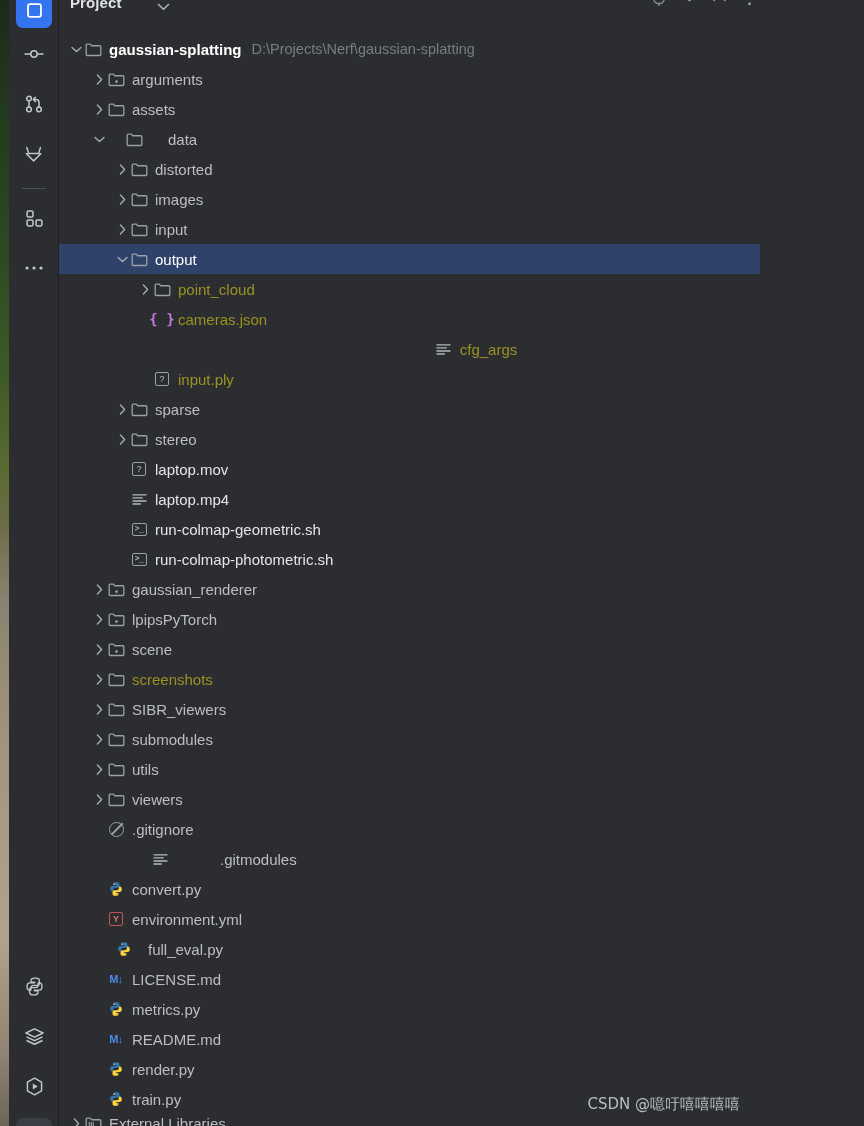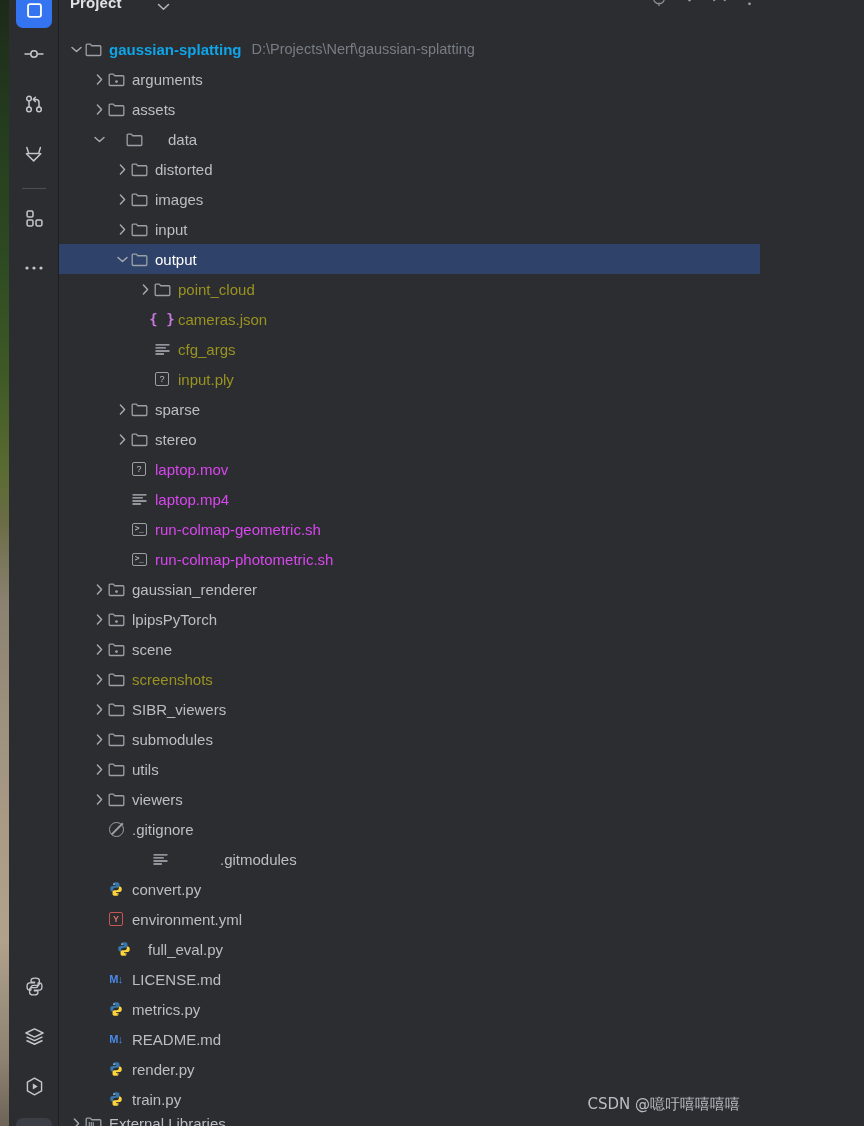--- a/index.html
+++ b/index.html
@@ -91,29 +91,29 @@
     display: flex; align-items: center; justify-content: center;
     color: #a7abb2;
   }
   .arrow.empty { visibility: hidden; }
   .icon {
     width: 18px; height: 18px; flex: 0 0 18px;
     display: flex; align-items: center; justify-content: center;
     margin-right: 7px;
   }
   .label { line-height: 1; }
-  .label.bold { font-weight: bold; color: #0ea5e9; }
+  .label.bold { font-weight: bold; color: #ffffff; }
   .path-hint {
     margin-left: 10px; color: #787d85; font-size: 14.5px;
   }
 
   
   .c-normal { color: #bcbec4; }
   .c-ignored { color: #9a9321; }
-  .c-unversioned { color: #d946ef; }
+  .c-unversioned { color: #e5e5e5; }
 
   
   .ic-json { color:#c679dd; font-size:14px; font-weight:bold; font-family:"DejaVu Sans Mono", monospace; line-height:1;}
   .ic-unknown {
     width: 14px; height: 14px; border: 1.4px solid #9aa0a6; border-radius: 2px;
     display:flex; align-items:center; justify-content:center;
     font-size: 9px; color:#b9bdc4; font-family:"Liberation Sans",sans-serif; line-height:1;
   }
   .ic-sh {
     width: 15px; height: 13px; border: 1.4px solid #9aa0a6; border-radius: 2px;
@@ -405,21 +405,21 @@
           </span>
           <span class="label c-ignored">point_cloud</span>
         </div>
         <div class="row" style="padding-left: 79px;">
           <span class="arrow empty"></span>
           <span class="icon">
             <span class="ic-json">{ }</span>
           </span>
           <span class="label c-ignored">cameras.json</span>
         </div>
-        <div class="row" style="padding-left: 79px;">
+        <div class="row" style="padding-left: 79px; justify-content: center;">
           <span class="arrow empty"></span>
           <span class="icon">
             <svg width="15" height="13" viewBox="0 0 16 14" fill="none">
               <path d="M1 2h14M1 5.3h10M1 8.6h14M1 11.9h8" stroke="#b4b8bf" stroke-width="1.5" stroke-linecap="round"></path>
             </svg>
           </span>
           <span class="label c-ignored">cfg_args</span>
         </div>
         <div class="row" style="padding-left: 79px;">
           <span class="arrow empty"></span>

